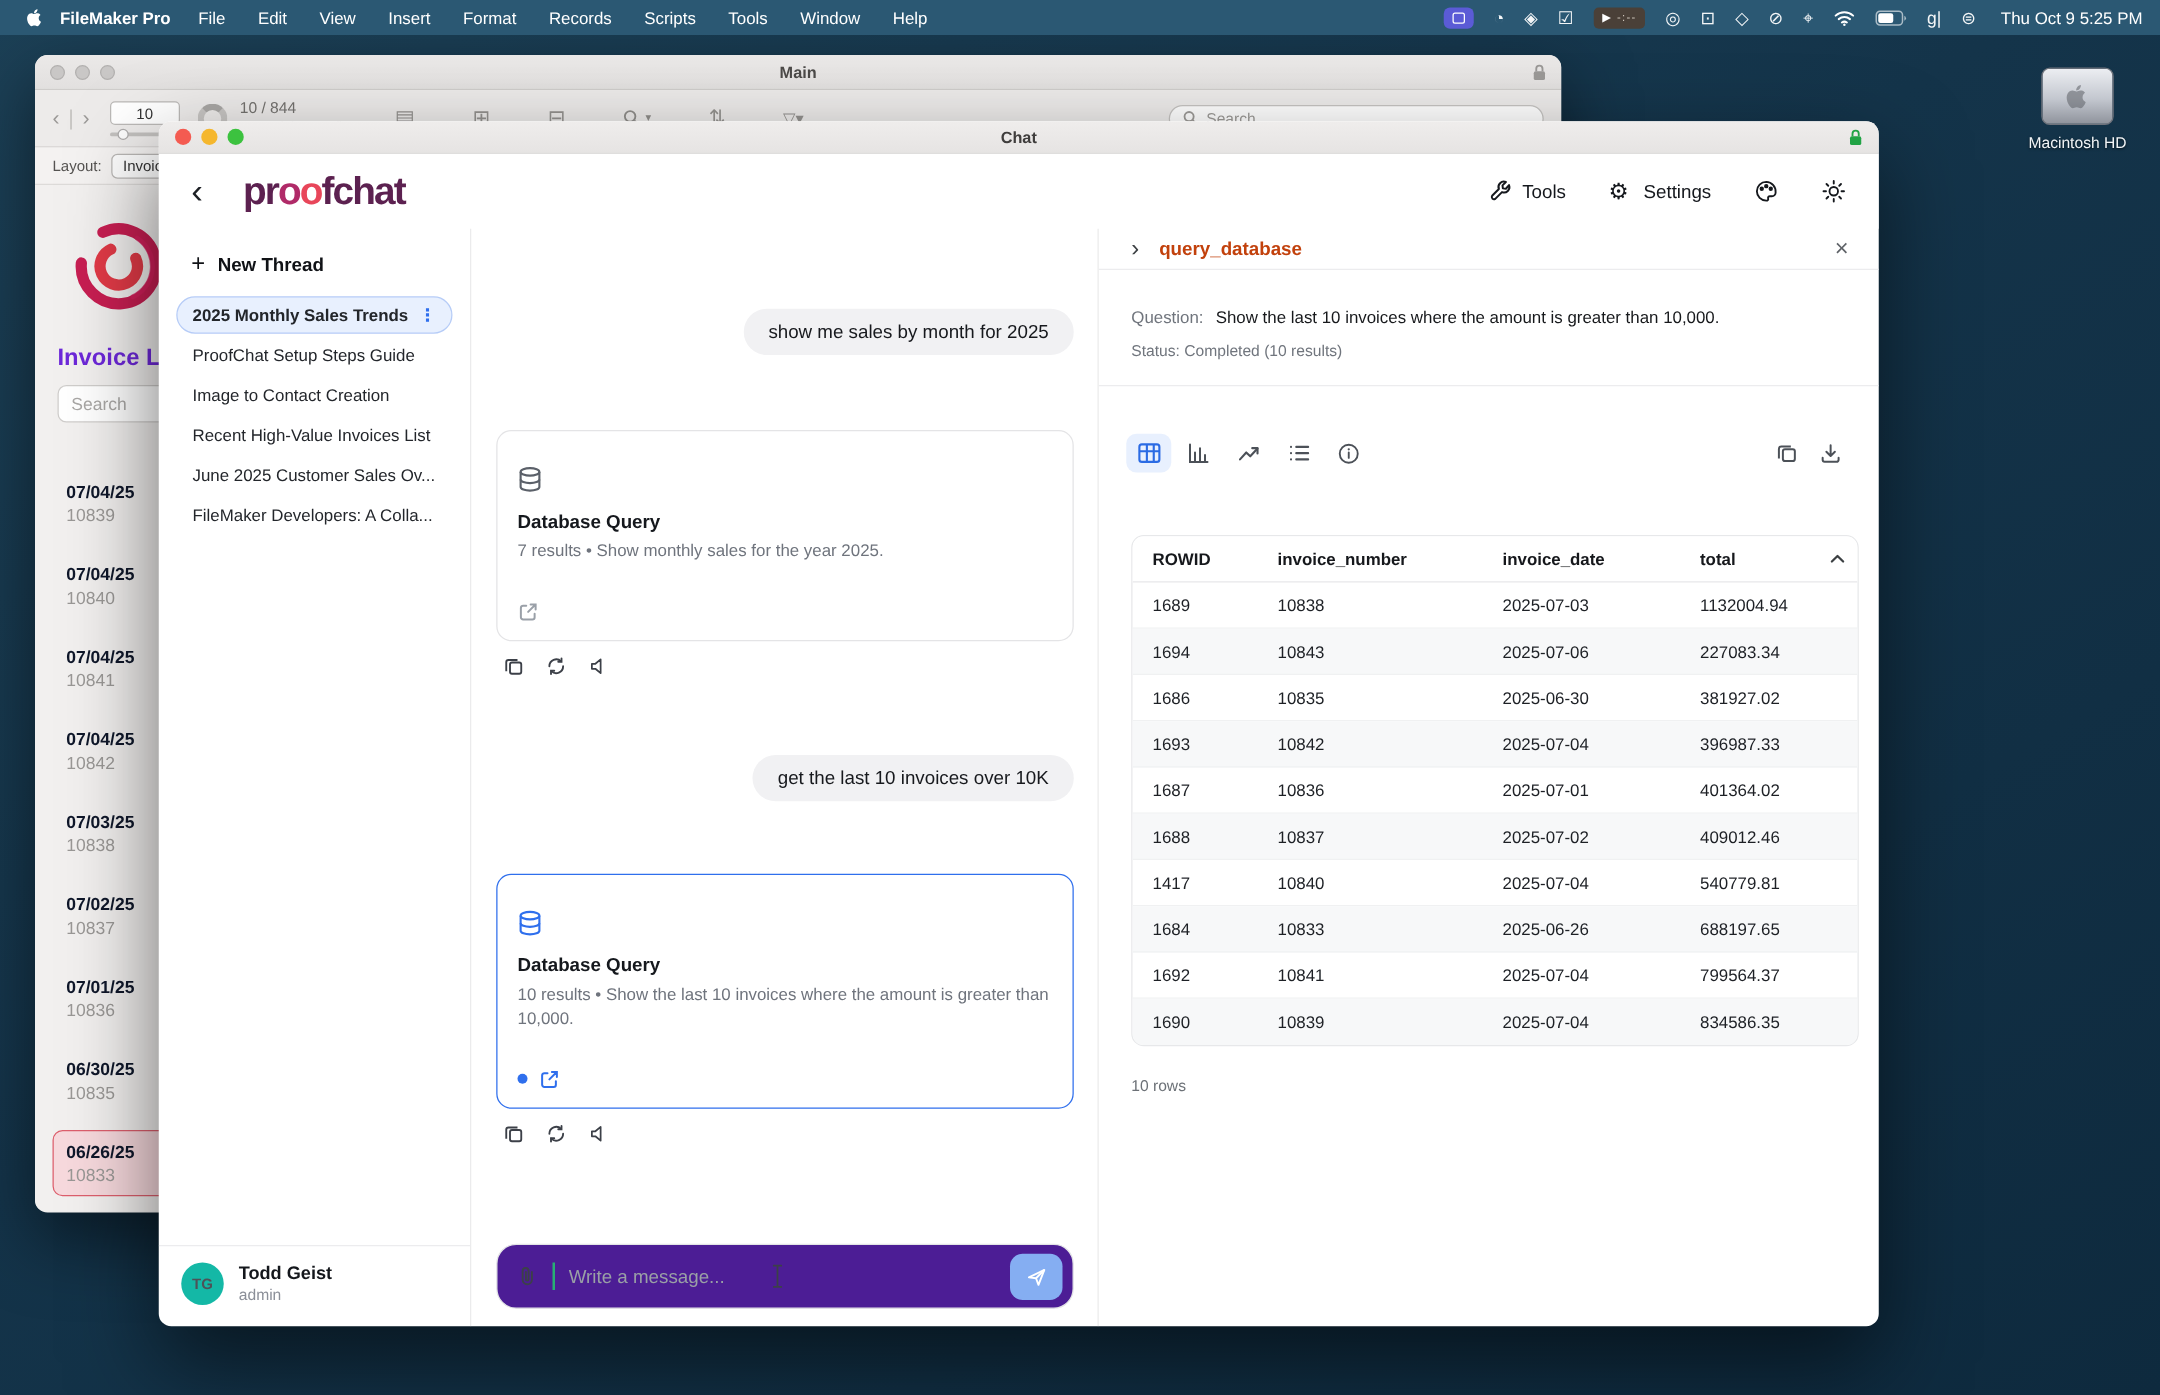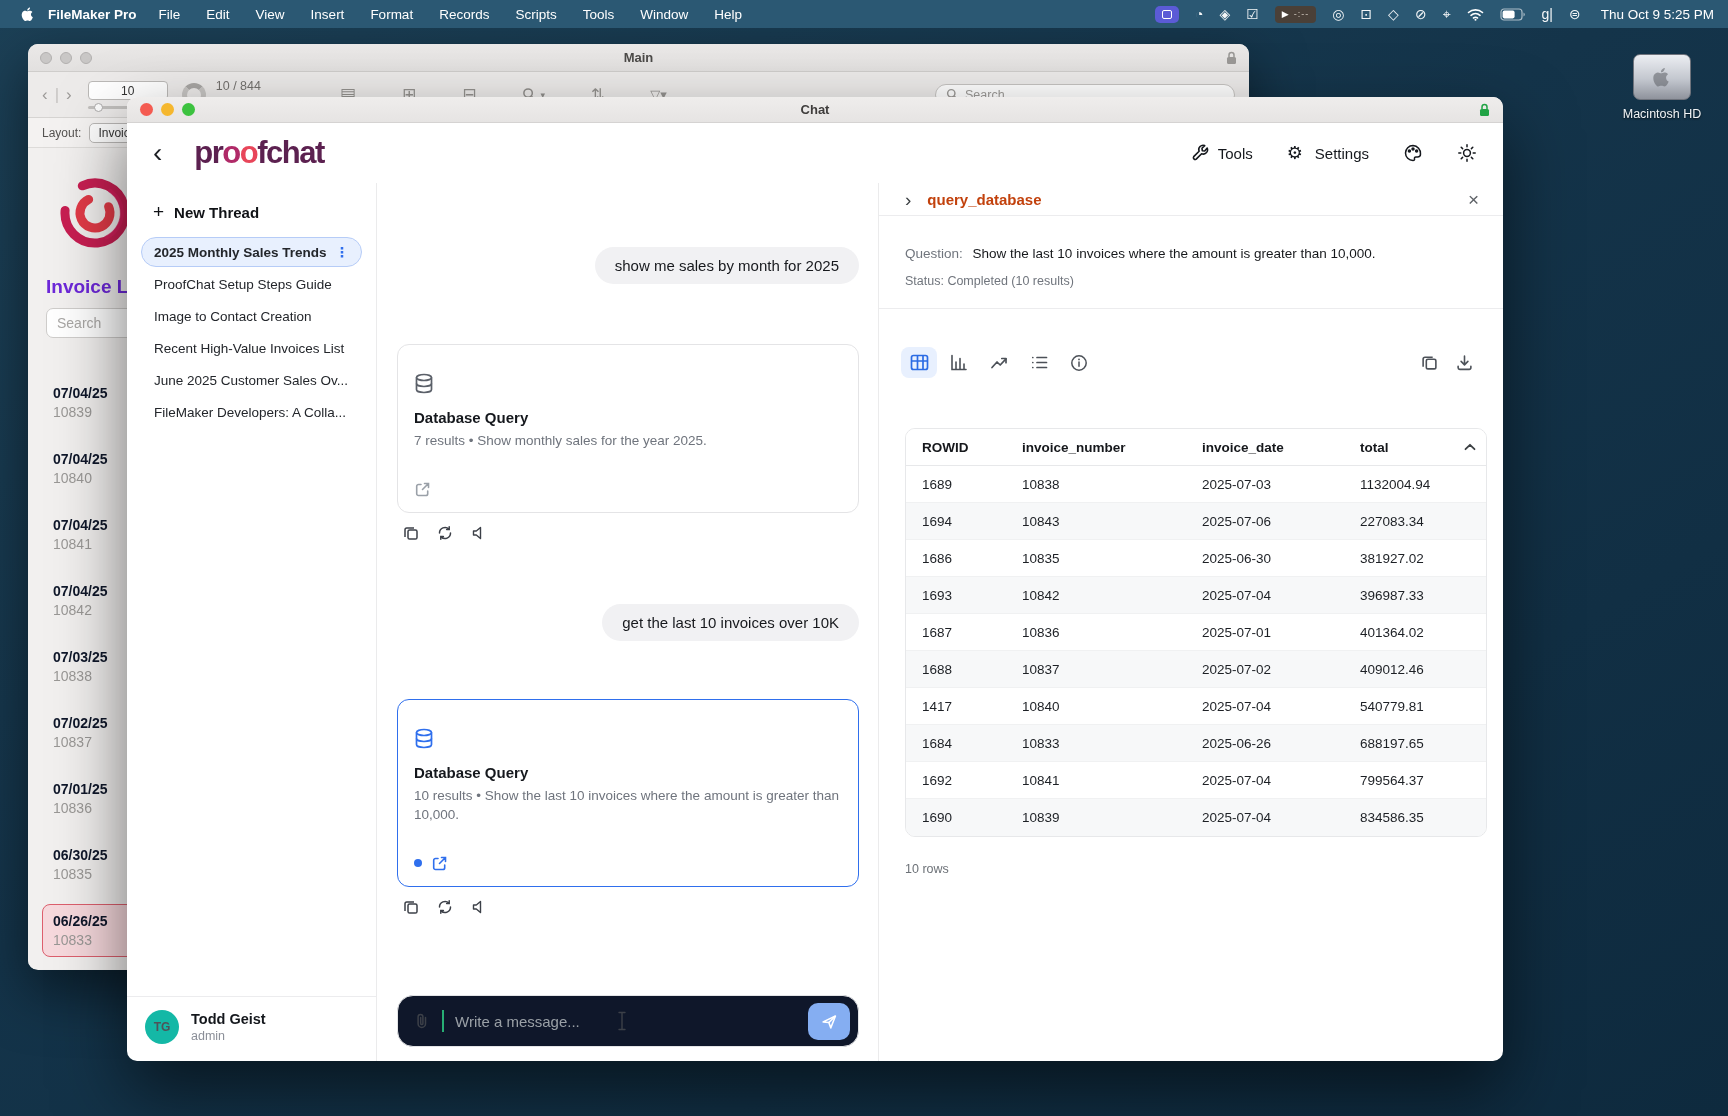--- a/index.html
+++ b/index.html
@@ -38,21 +38,21 @@
   .fm-titlebar { height:28px; background:linear-gradient(#ebe9e8,#e2e0df); border-bottom:1px solid #cfcdcb;
                  position:relative; display:flex; align-items:center; }
   .fm-lights { display:flex; gap:8px; margin-left:12px; }
   .fm-lights i { width:12px; height:12px; border-radius:50%; background:#c9c7c6; border:.5px solid #b2b0af; }
   .fm-title { position:absolute; left:0; right:0; text-align:center; font-size:13px; font-weight:bold; color:#4c4a48; }
   .fm-lock { position:absolute; right:12px; top:7px; }
   .fm-toolbar { height:46px; background:#edebea; border-bottom:1px solid #d6d4d2; display:flex;
                 align-items:center; padding:0 14px; color:#8a8884; }
   .fm-nav { font-size:17px; color:#9b9997; display:flex; gap:7px; align-items:center; margin-right:16px; }
   .fm-recbox-wrap { display:flex; flex-direction:column; margin-right:14px; }
-  .fm-recbox { width:80px; height:19px; background:#fff; border:1px solid #bbb9b7; border-radius:4px;
+  .fm-recbox { width:56px; height:19px; background:#fff; border:1px solid #bbb9b7; border-radius:4px;
                font-size:12px; color:#333; text-align:center; line-height:18px; }
   .fm-slider { position:relative; height:3px; background:#c2c0be; border-radius:2px; margin-top:6px; }
   .fm-slider i { position:absolute; left:6px; top:-3px; width:9px; height:9px; background:#fdfdfd;
                  border:1px solid #adabab; border-radius:50%; }
   .fm-pie { width:24px; height:24px; border-radius:50%; border:5px solid #c7c5c3; border-top-color:#a9a7a5;
             margin-right:10px; flex:none; }
   .fm-found { font-size:12.5px; color:#74726f; line-height:1.25; margin-right:40px; white-space:nowrap; }
   .fm-tool-ico { font-size:17px; color:#908e8b; margin-right:46px; }
   .fm-search-group { display:flex; align-items:center; gap:46px; margin-right:0; color:#908e8b; }
   .fm-topsearch { margin-left:auto; width:300px; height:22px; background:#fff; border:1px solid #c6c4c2;
@@ -126,21 +126,21 @@
   .qc-dbicon { flex:none; margin-top:14px; color:#5b6069; }
   .active-card .qc-dbicon { color:#2f6fed; }
   .qc-text { flex:1; min-width:0; }
   .qc-title { font-size:15px; font-weight:bold; color:#15181d; }
   .qc-sub { font-size:13.5px; color:#6f747d; margin-top:5px; line-height:1.45; }
   .qc-right { flex:none; display:flex; align-items:center; gap:9px; margin-top:16px; }
   .qc-dot { width:8px; height:8px; border-radius:50%; background:#2f6fed; }
   .qc-open { color:#9aa0a8; } .active-card .qc-open { color:#2f6fed; }
   .msg-actions { display:flex; gap:18px; margin-top:12px; color:#3c4048; padding-left:6px; }
   .msg-actions svg { width:16px; height:16px; }
-  .composer { position:absolute; left:20px; right:19px; bottom:14px; height:52px; background:#0f172a;
+  .composer { position:absolute; left:20px; right:19px; bottom:14px; height:52px; background:#4c1d95;
               border:1px solid #e3e4e6; border-radius:16px; display:flex; align-items:center;
               padding:0 8px 0 15px; gap:11px; }
   .composer .caret { width:2px; height:22px; background:#27ae74; }
   .composer .ph { font-size:15px; color:#9aa0a6; }
   .send-btn { margin-left:auto; width:42px; height:37px; background:#85aef2; border-radius:10px; border:none;
               display:flex; align-items:center; justify-content:center; cursor:pointer; }
   .ibeam { color:#3c4048; margin-left:26px; }
 
   
   .result-panel { display:flex; flex-direction:column; min-height:0; }

